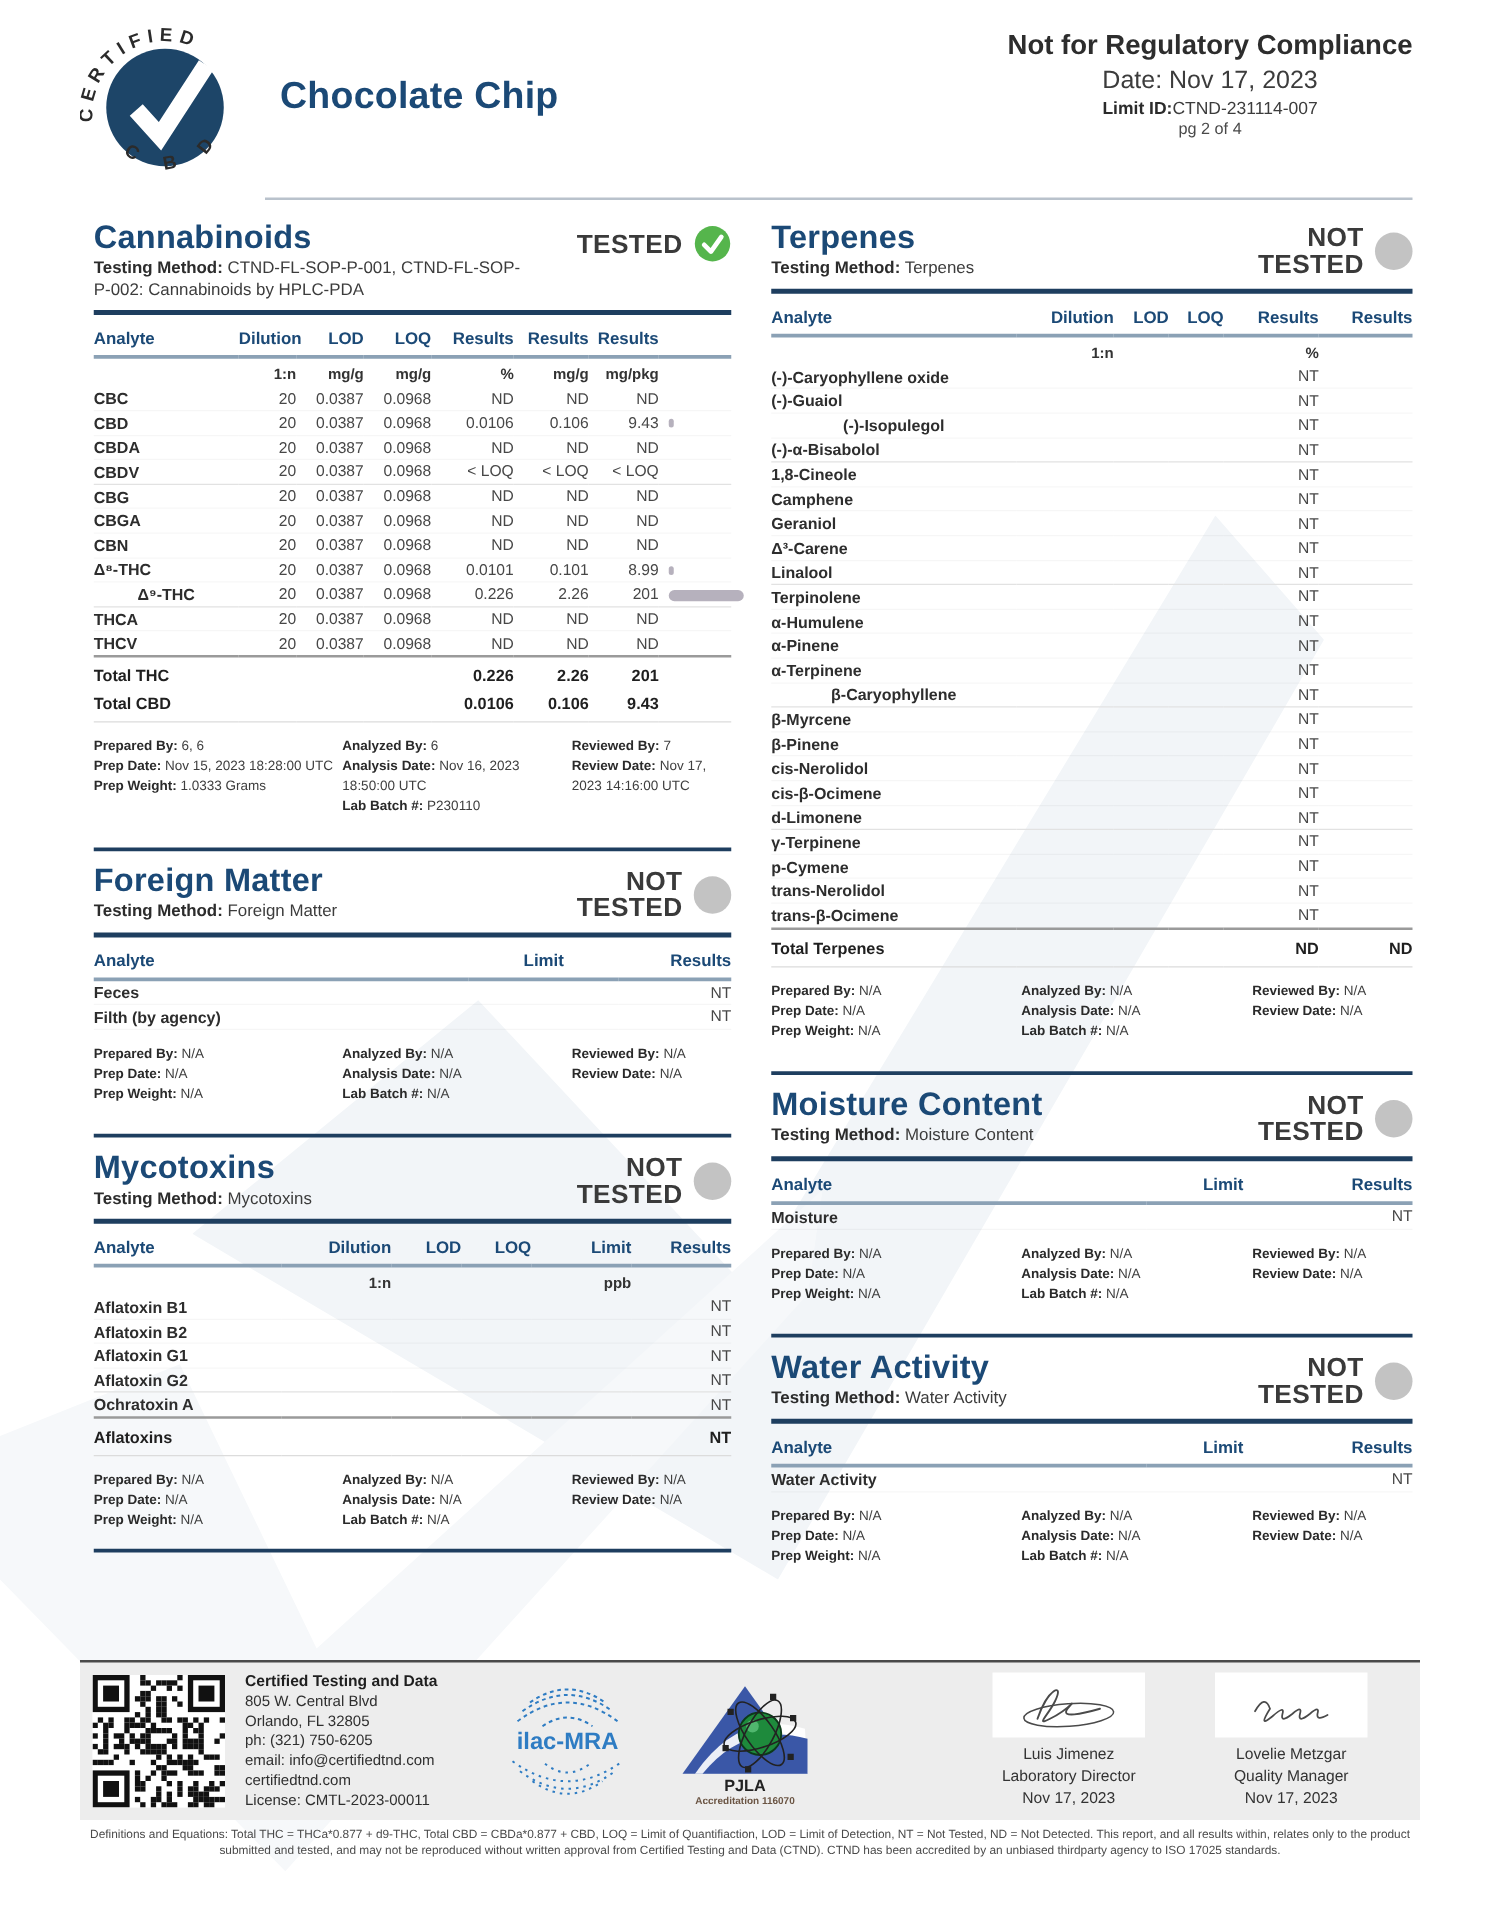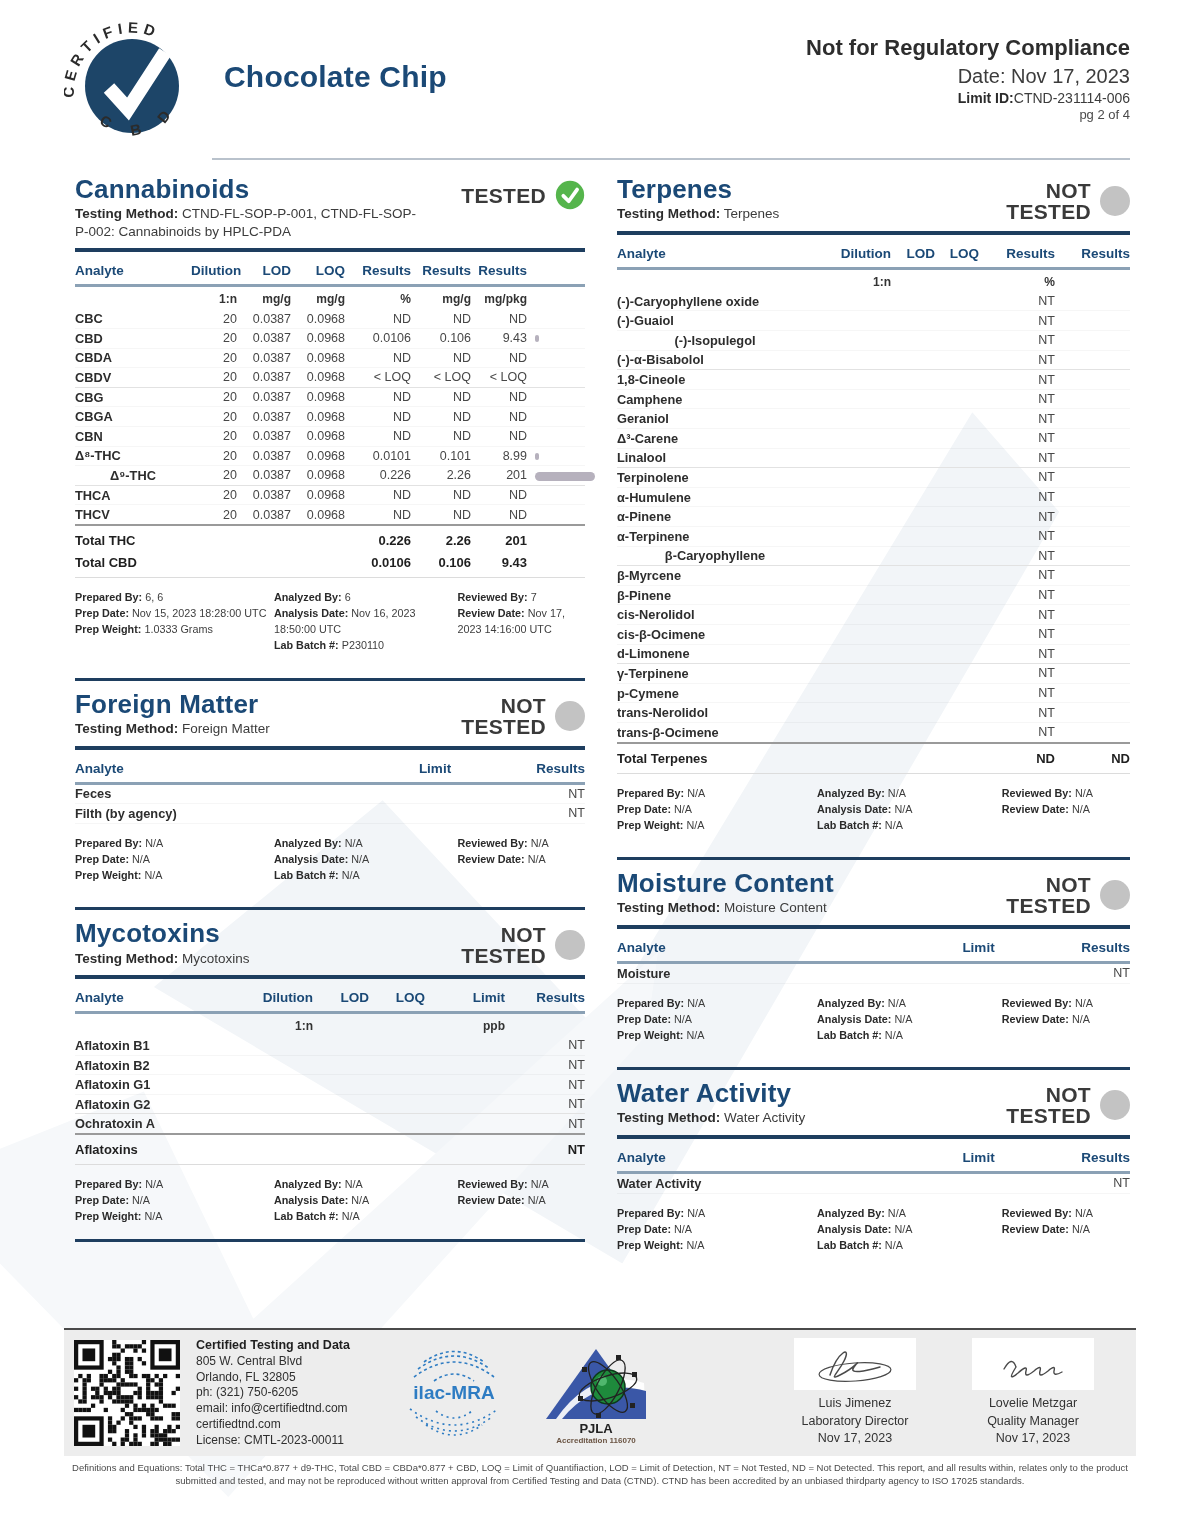--- a/index.html
+++ b/index.html
@@ -10,21 +10,21 @@
   .wm { position:absolute; z-index:1; }
   .wm1 { left:140px; top:380px; width:950px; height:900px; background:#f2f5f8;
          clip-path:polygon(0 62%, 26% 44%, 46% 72%, 92% 8%, 100% 20%, 46% 98%); transform:rotate(-6deg); }
   .wm2 { left:-80px; top:900px; width:700px; height:600px; background:#f6f8fa;
          clip-path:polygon(0 55%, 30% 35%, 50% 70%, 100% 0, 100% 14%, 50% 100%); transform:rotate(8deg); }
   .content { position:relative; z-index:2; }
 
   
   .hdr { display:flex; align-items:flex-start; padding:14px 70px 0 64px; }
   .hdr-title { font-size:30px; font-weight:bold; color:#1b4976; margin:46px 0 0 24px; letter-spacing:.2px; }
-  .hdr-right { margin-left:auto; text-align:right; margin-top:20px; line-height:1.3; }
+  .hdr-right { margin-left:auto; text-align:center; margin-top:8px; line-height:1.3; }
   .hr1 { font-size:22px; font-weight:bold; color:#2d2d2d; }
   .hr2 { font-size:20px; color:#3c3c3c; }
   .hr3 { font-size:14px; color:#3c3c3c; }
   .hr3 b { color:#2b2b2b; }
   .hr4 { font-size:13px; color:#4a4a4a; }
   .hdr-rule { height:2px; background:#b9c2cc; margin:8px 70px 0 212px; }
 
   
   .cols { display:flex; gap:32px; padding:10px 70px 0 75px; align-items:flex-start; }
   .col.left  { width:510px; }
@@ -91,21 +91,21 @@
           <textPath href="#arcTop" startOffset="4%">CERTIFIED</textPath>
         </text>
         <text font-size="15" font-weight="bold" fill="#2b2b2b" letter-spacing="10">
           <textPath href="#arcBot" startOffset="14%">C B D</textPath>
         </text>
       </svg>
       <h1 class="hdr-title">Chocolate Chip</h1>
       <div class="hdr-right">
         <div class="hr1">Not for Regulatory Compliance</div>
         <div class="hr2">Date: Nov 17, 2023</div>
-        <div class="hr3"><b>Limit ID:</b><span>CTND-231114-006</span></div>
+        <div class="hr3"><b>Limit ID:</b><span>CTND-231114-007</span></div>
         <div class="hr4">pg 2 of 4</div>
       </div>
     </header>
     <div class="hdr-rule"></div>
 
     <div class="cols">
       <div class="col left" id="col-left">
           <section class="sec">
             <div class="sec-head">
               <div>

